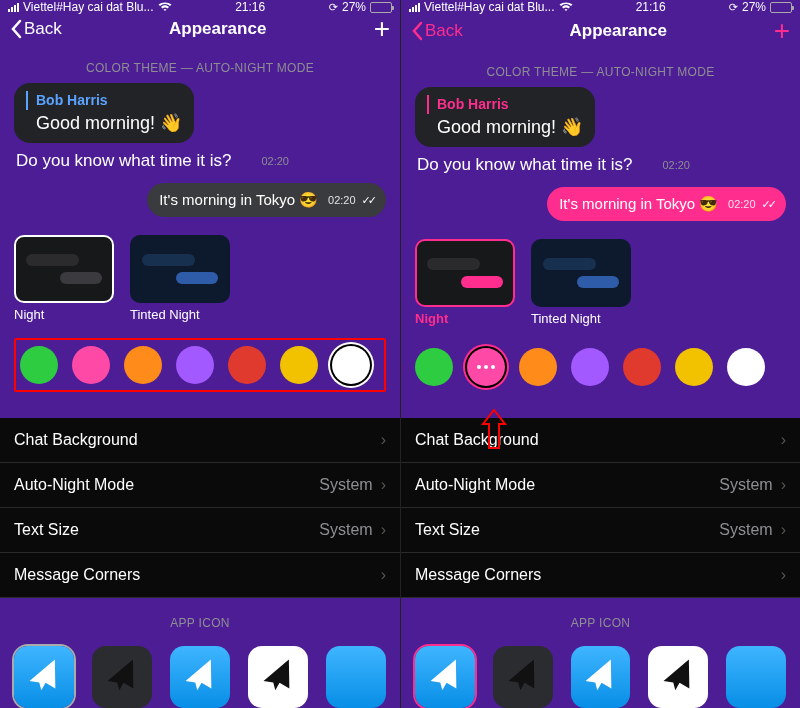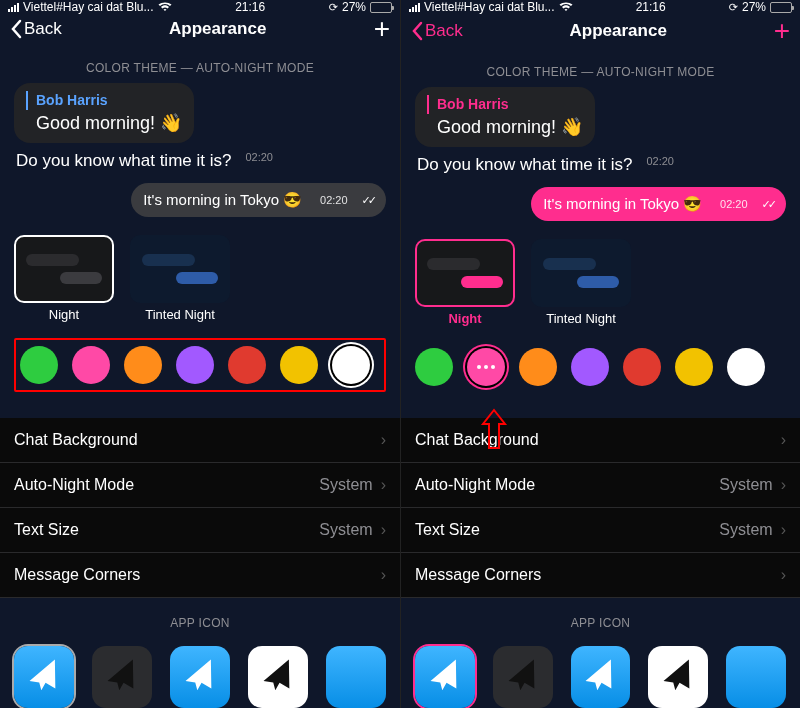--- a/index.html
+++ b/index.html
@@ -1,17 +1,17 @@
 <!DOCTYPE html>
 <html><head>
   <meta charset="utf-8">
   <style>
     * { margin:0; padding:0; box-sizing:border-box; font-family:-apple-system, Helvetica, Arial, sans-serif; }
     body { background:#000; width:800px; height:708px; display:flex; overflow:hidden; }
-    .screen { width:400px; height:708px; background:#0f172a; position:relative; display:flex; flex-direction:column; }
+    .screen { width:400px; height:708px; background:#4c1d95; position:relative; display:flex; flex-direction:column; }
     .screen + .screen { border-left:1px solid #222; }
     
     .status { height:20px; display:flex; align-items:center; justify-content:space-between; padding:0 8px; font-size:12px; color:#fff; }
     .status-left, .status-right { display:flex; align-items:center; gap:4px; }
     .bars { display:flex; gap:1px; align-items:flex-end; }
     .bars span { width:2px; background:#fff; display:block; }
     .bars span:nth-child(1){height:3px}.bars span:nth-child(2){height:5px}.bars span:nth-child(3){height:7px}.bars span:nth-child(4){height:9px}
     .wifi-icon svg { display:block; }
     .battery { display:flex; align-items:center; gap:2px; }
     .bat-shell{ width:22px; height:11px; border:1px solid #aaa; border-radius:2px; position:relative; }
@@ -26,36 +26,36 @@
     .accent-white{color:#fff;}
     .accent-pink{color:#ff2d8e;}
     
     .sec-head{font-size:12px;color:#8e8e93;padding:18px 14px 8px;letter-spacing:0.3px;text-align:center;}
     .preview{padding:0 14px;}
     .bubble-in{background:#222326;border-radius:16px;padding:8px 12px 8px;display:inline-block;max-width:88%;margin-bottom:2px;}
     .sender{font-weight:600;font-size:14px;line-height:1.3;border-left:2px solid currentColor;padding-left:8px;margin-bottom:2px;}
     .sender-blue{color:#5aa3ff;}
     .sender-pink{color:#ff2d8e;}
     .msg-text{color:#fff;font-size:18px;line-height:1.3;padding-left:10px;}
-    .below{color:#fff;font-size:17px;padding:6px 0 2px 2px;display:flex;align-items:flex-start;gap:8px;}
+    .below{color:#fff;font-size:17px;padding:6px 0 2px 2px;display:flex;align-items:center;gap:24px;}
     .time{color:#8e8e93;font-size:11px;margin-left:6px;}
     .row-out{display:flex;justify-content:flex-end;margin-top:10px;}
-    .bubble-out{border-radius:18px;padding:8px 12px;display:flex;align-items:center;gap:14px;font-size:15px;color:#fff;}
+    .bubble-out{border-radius:18px;padding:8px 12px;display:flex;align-items:center;gap:6px;font-size:15px;color:#fff;}
     .out-grey{background:#3a3b3f;}
     .out-pink{background:#ff2d8e;}
     .out-time{font-size:11px;opacity:.85;margin-left:4px;}
     .checks{font-size:11px;letter-spacing:-3px;}
     
     .cards{display:flex;gap:16px;padding:18px 14px 6px;}
     .card{width:100px;}
     .card-box{height:68px;border-radius:10px;background:#17181a;border:2px solid transparent;display:flex;flex-direction:column;justify-content:center;gap:6px;padding:10px;}
     .card.selected-white .card-box{border-color:#fff;}
     .card.selected-pink .card-box{border-color:#ff2d8e;}
     .mini{height:12px;border-radius:7px;}
-    .card-label{text-align:center;font-size:13px;color:#fff;margin-top:4px;}
+    .card-label{font-size:13px;color:#fff;margin-top:4px;}
     .card.selected-pink .card-label{color:#ff2d8e;font-weight:600;}
     
     .sw-wrap{padding:10px 14px 18px;}
     .sw-row{display:flex;gap:14px;align-items:center;}
     .sw{width:38px;height:38px;border-radius:50%;flex-shrink:0;}
     .sw.ring-white{box-shadow:0 0 0 2px #000,0 0 0 4px #fff;}
     .sw.ring-pink{box-shadow:0 0 0 2px #000,0 0 0 4px #ff2d8e;}
     .sw.dots{display:flex;align-items:center;justify-content:center;gap:3px;}
     .sw.dots i{width:4px;height:4px;border-radius:50%;background:#fff;}
     .red-box{border:2px solid #ff0000;border-radius:2px;padding:6px 4px;}

